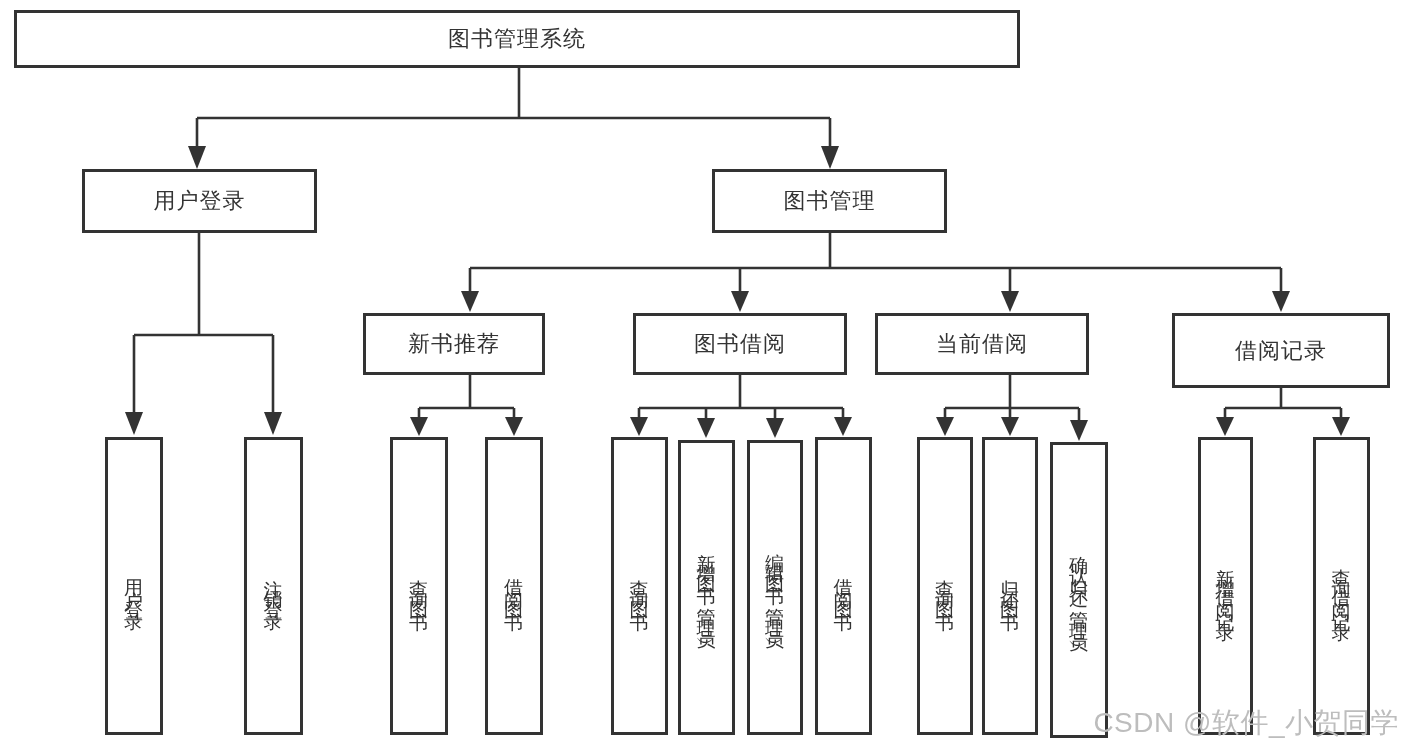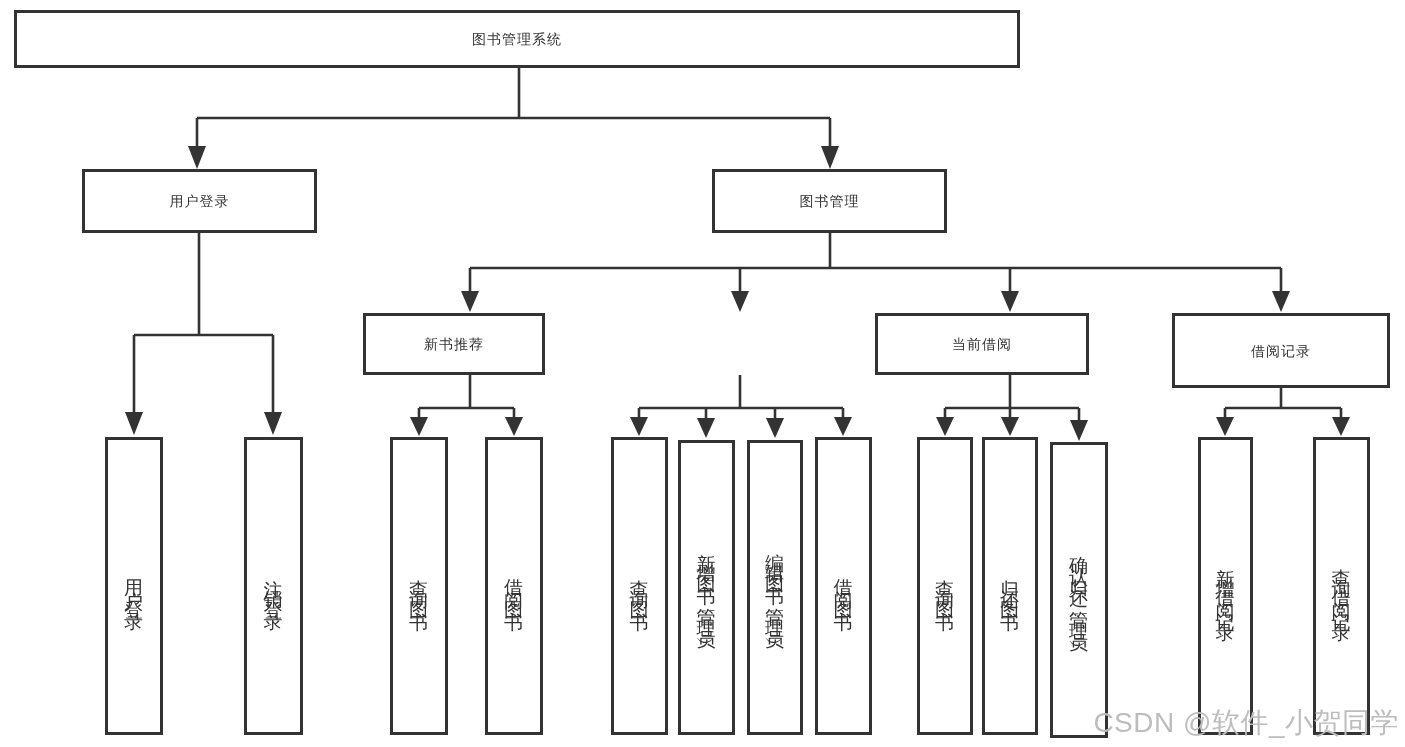--- a/index.html
+++ b/index.html
@@ -16,21 +16,21 @@
   .wires{position:absolute;left:0;top:0;z-index:0;}
   .wires line{stroke:var(--line);stroke-width:2.6;}
   .wires polygon{fill:var(--line);stroke:none;}
   .box{
     position:absolute; box-sizing:border-box;
     background:var(--box-fill); border:3px solid var(--box-border);
     display:flex; align-items:center; justify-content:center;
     z-index:1;
   }
   .hbox span{
-    font-size:14px; line-height:1; color:var(--text); letter-spacing:1px;
+    font-size:22px; line-height:1; color:var(--text); letter-spacing:1px;
     white-space:nowrap;
   }
   .leaf span{
     writing-mode:vertical-lr; text-orientation:mixed;
     font-size:19px; line-height:1; letter-spacing:11px; color:var(--text);
   }
   .watermark{
     position:absolute; right:6px; bottom:5px; z-index:5;
     font-size:28px; color:var(--watermark); letter-spacing:0.5px;
     white-space:nowrap;
@@ -117,20 +117,23 @@
   <div class="box hbox" style="left:82px;top:169px;width:235px;height:64px">
     <span>用户登录</span>
   </div>
   <div class="box hbox" style="left:712px;top:169px;width:235px;height:64px">
     <span>图书管理</span>
   </div>
 
   <div class="box hbox" style="left:363px;top:313px;width:182px;height:62px">
     <span>新书推荐</span>
   </div>
+  <div class="box hbox" style="left:633px;top:313px;width:214px;height:62px">
+    <span>图书借阅</span>
+  </div>
   <div class="box hbox" style="left:875px;top:313px;width:214px;height:62px">
     <span>当前借阅</span>
   </div>
   <div class="box hbox" style="left:1172px;top:313px;width:218px;height:75px">
     <span>借阅记录</span>
   </div>
 
   <div class="box leaf" style="left:105px;top:437px;width:58px;height:298px">
     <span>用户登录</span>
   </div>

